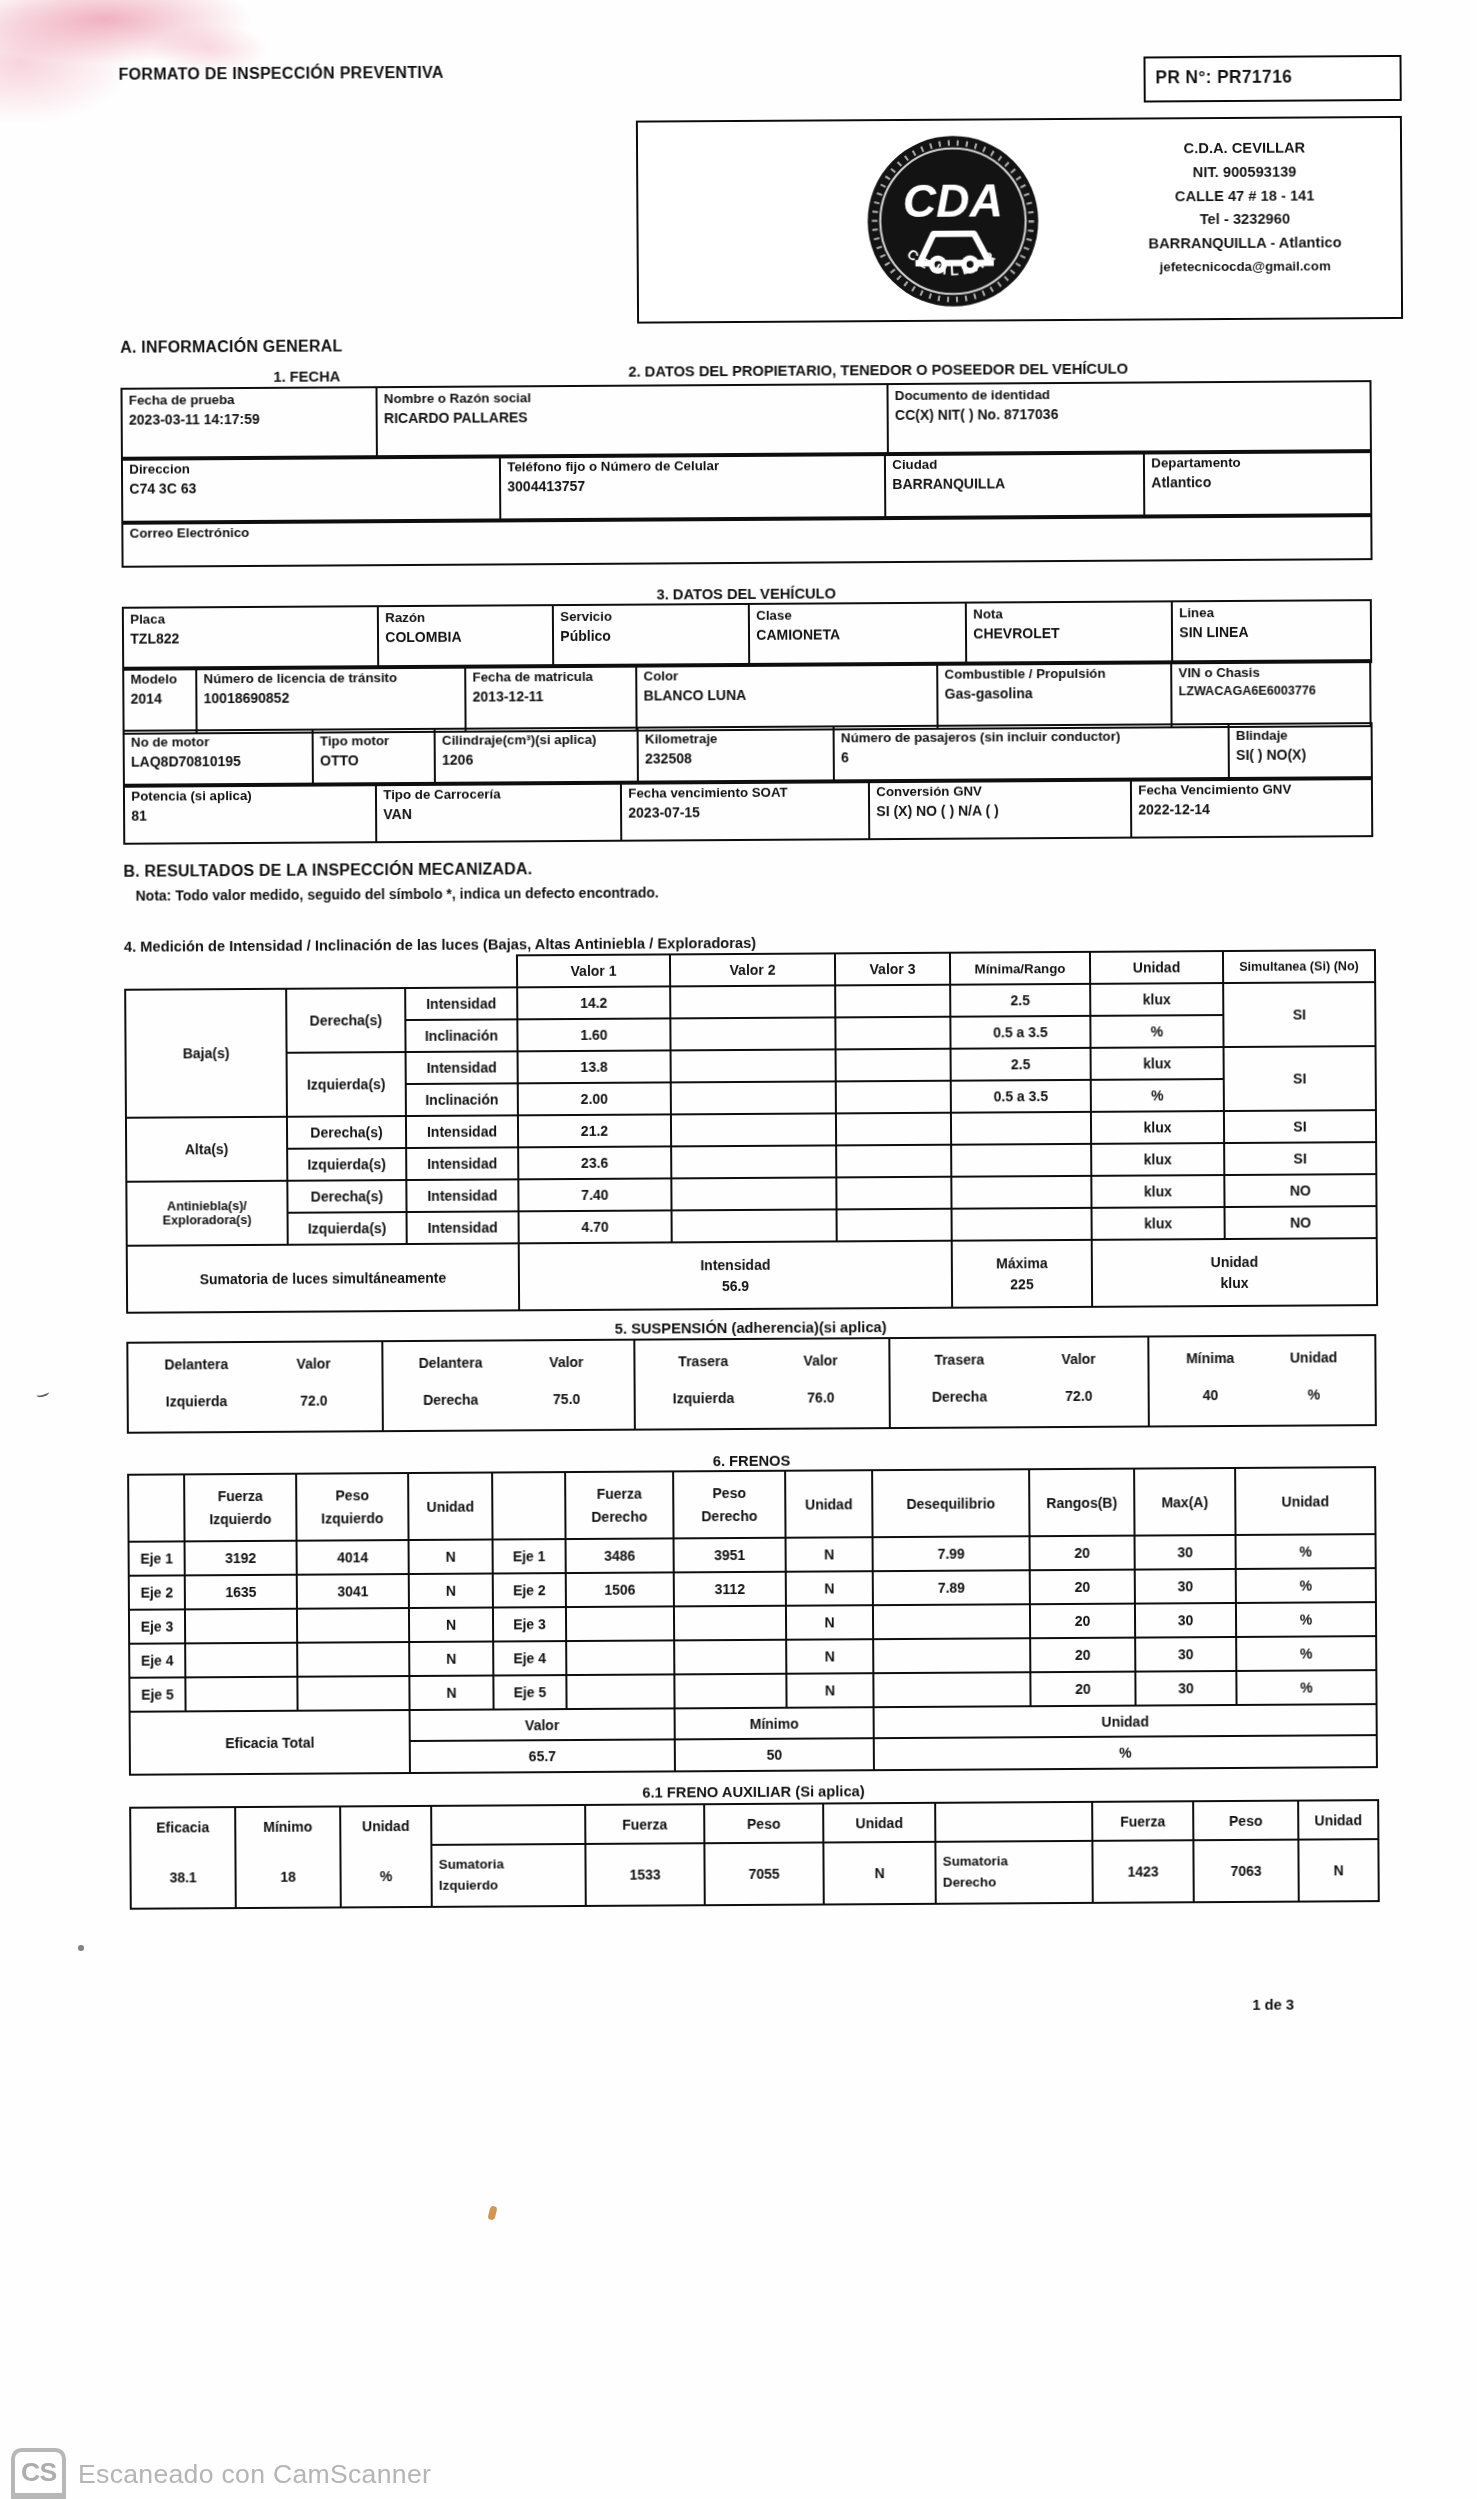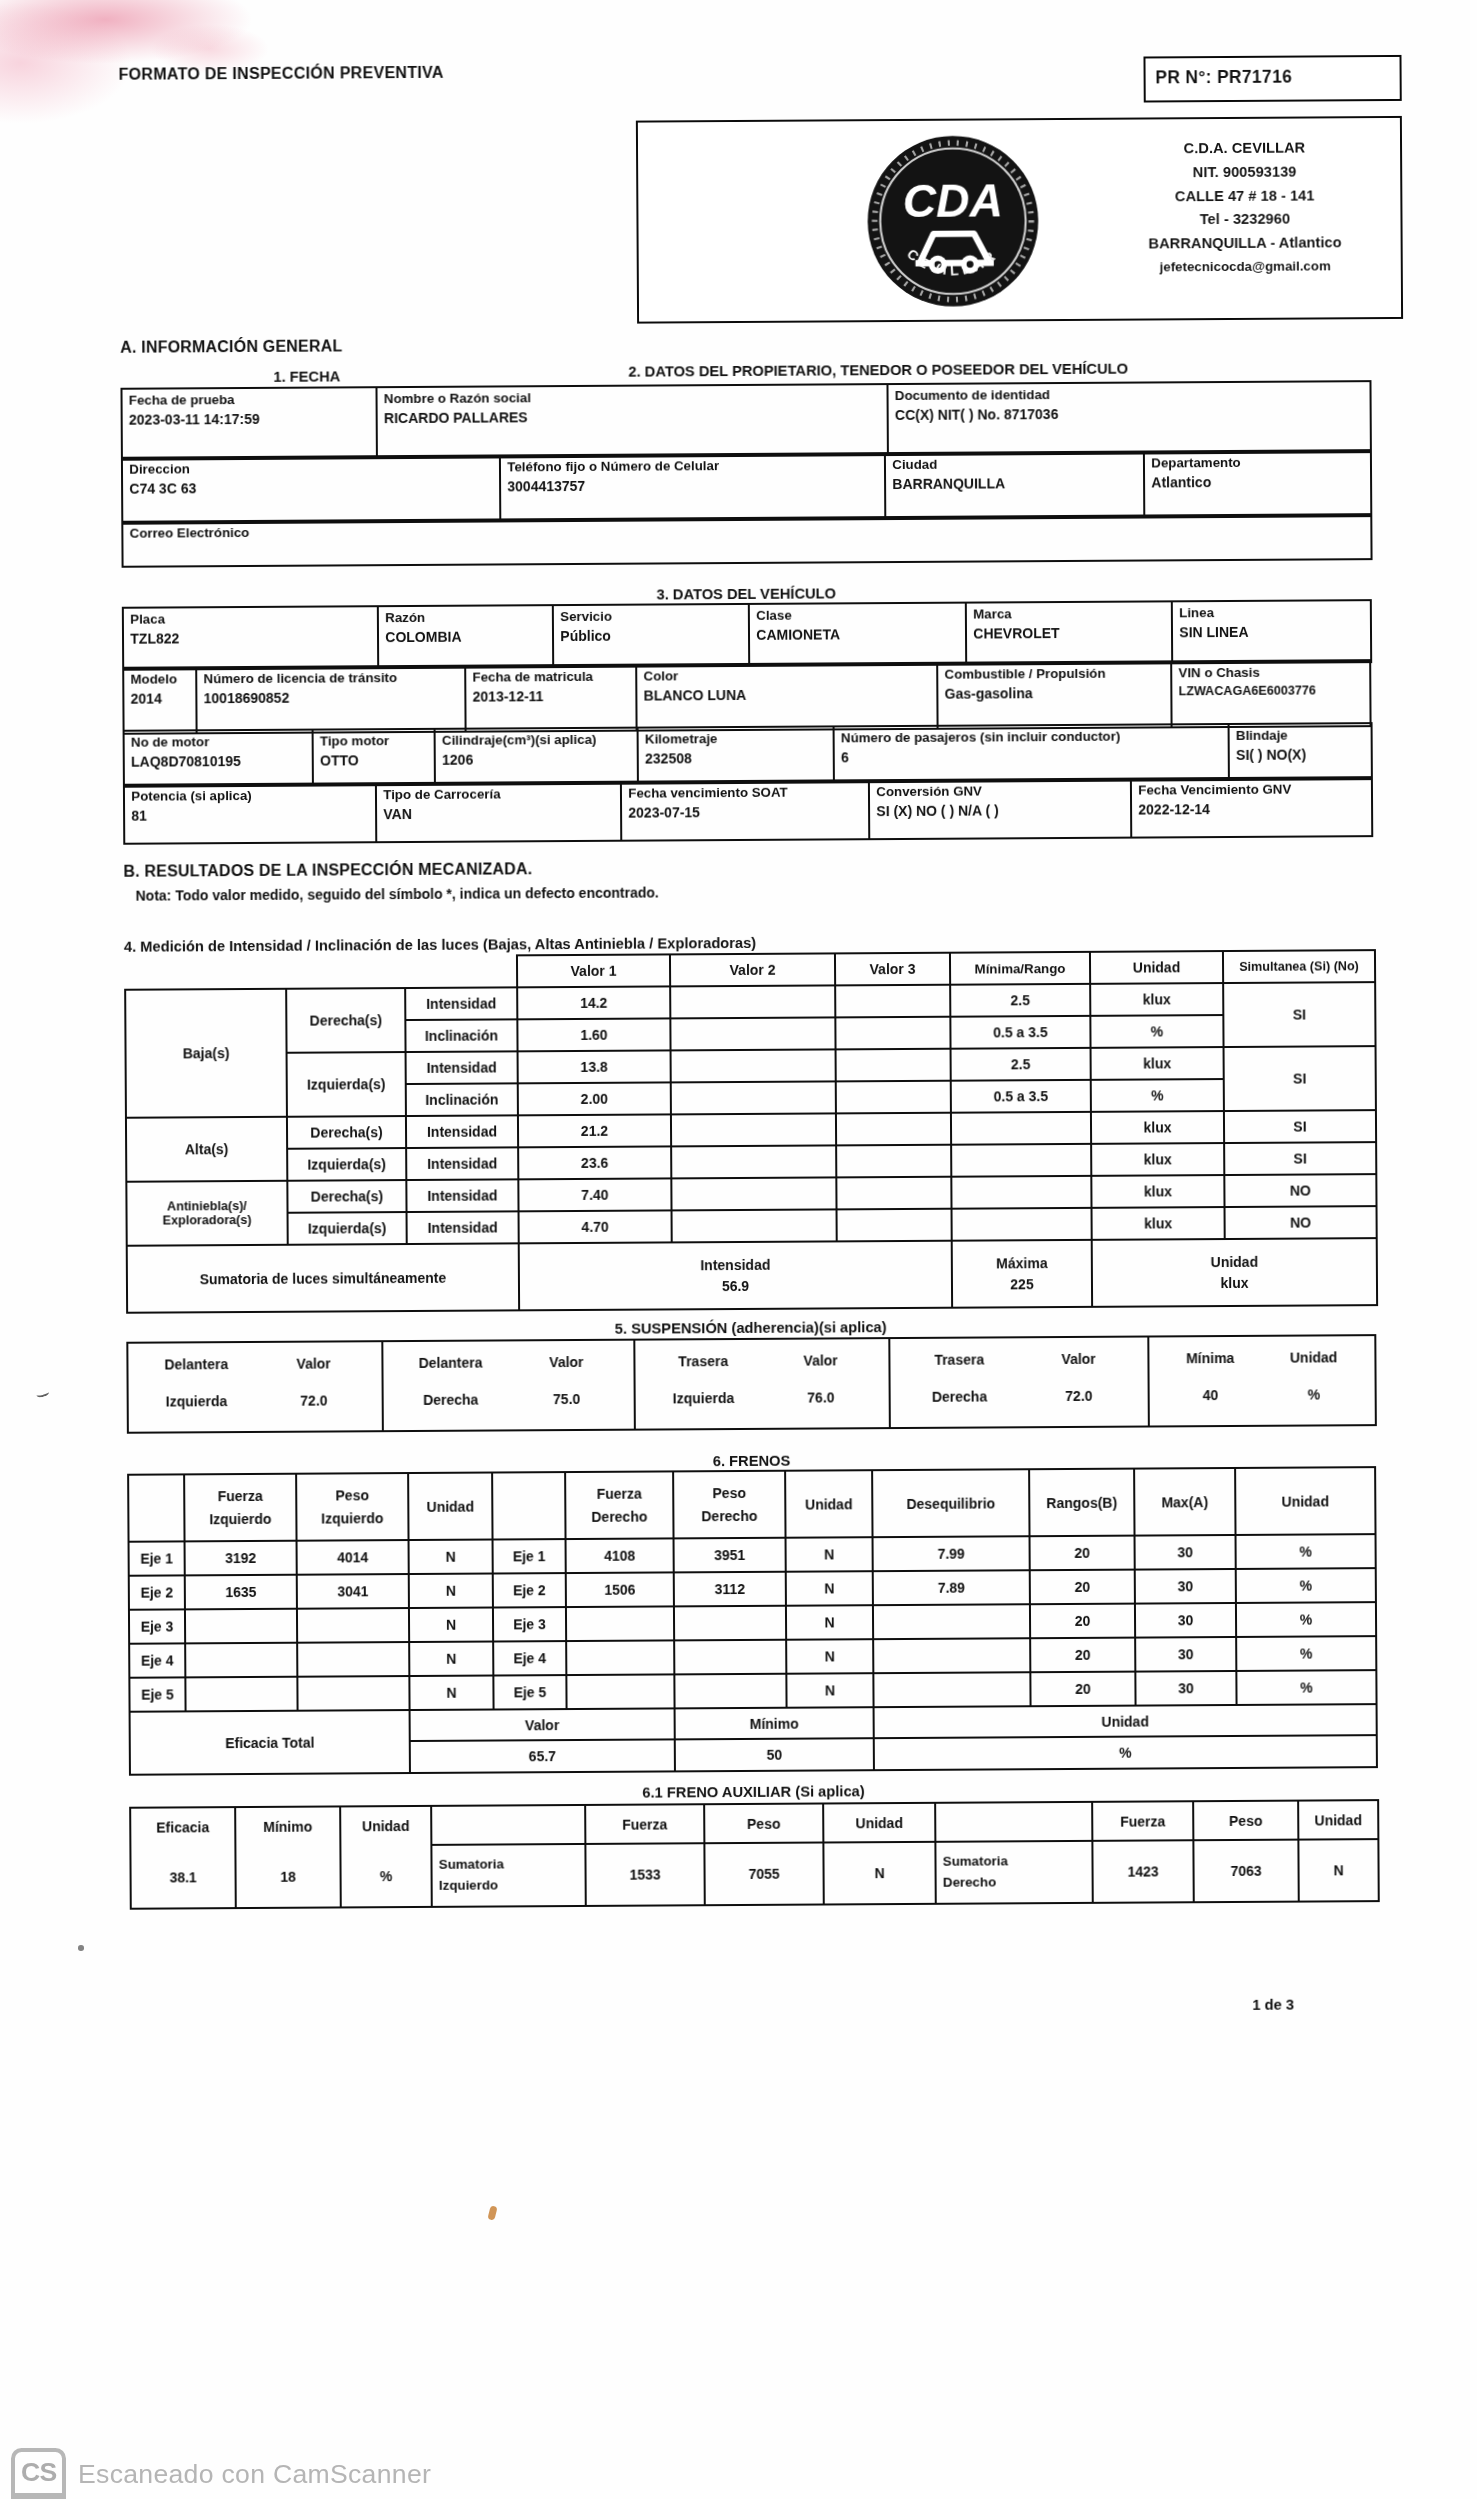--- a/index.html
+++ b/index.html
@@ -196,21 +196,21 @@
             </td>
         <td>
               <div class="lab">Servicio</div>
               <div class="val">Público</div>
             </td>
         <td>
               <div class="lab">Clase</div>
               <div class="val">CAMIONETA</div>
             </td>
         <td>
-              <div class="lab">Marca</div>
+              <div class="lab">Nota</div>
               <div class="val">CHEVROLET</div>
             </td>
         <td>
               <div class="lab">Linea</div>
               <div class="val">SIN LINEA</div>
             </td>
       </tr>
     </tbody>
       </table>
     <table class="abs" style="left:125px; top:663px;">
@@ -543,21 +543,21 @@
         <td class="tc vm">Rangos(B)</td>
         <td class="tc vm">Max(A)</td>
         <td class="tc vm">Unidad</td>
       </tr>
       <tr style="height:34px">
         <td class="tc">Eje 1</td>
         <td class="tc">3192</td>
         <td class="tc">4014</td>
         <td class="tc">N</td>
         <td class="tc">Eje 1</td>
-        <td class="tc">4108</td>
+        <td class="tc">3486</td>
         <td class="tc">3951</td>
         <td class="tc">N</td>
         <td class="tc">7.99</td>
         <td class="tc">20</td>
         <td class="tc">30</td>
         <td class="tc">%</td>
       </tr>
       <tr style="height:34px">
         <td class="tc">Eje 2</td>
         <td class="tc">1635</td>

